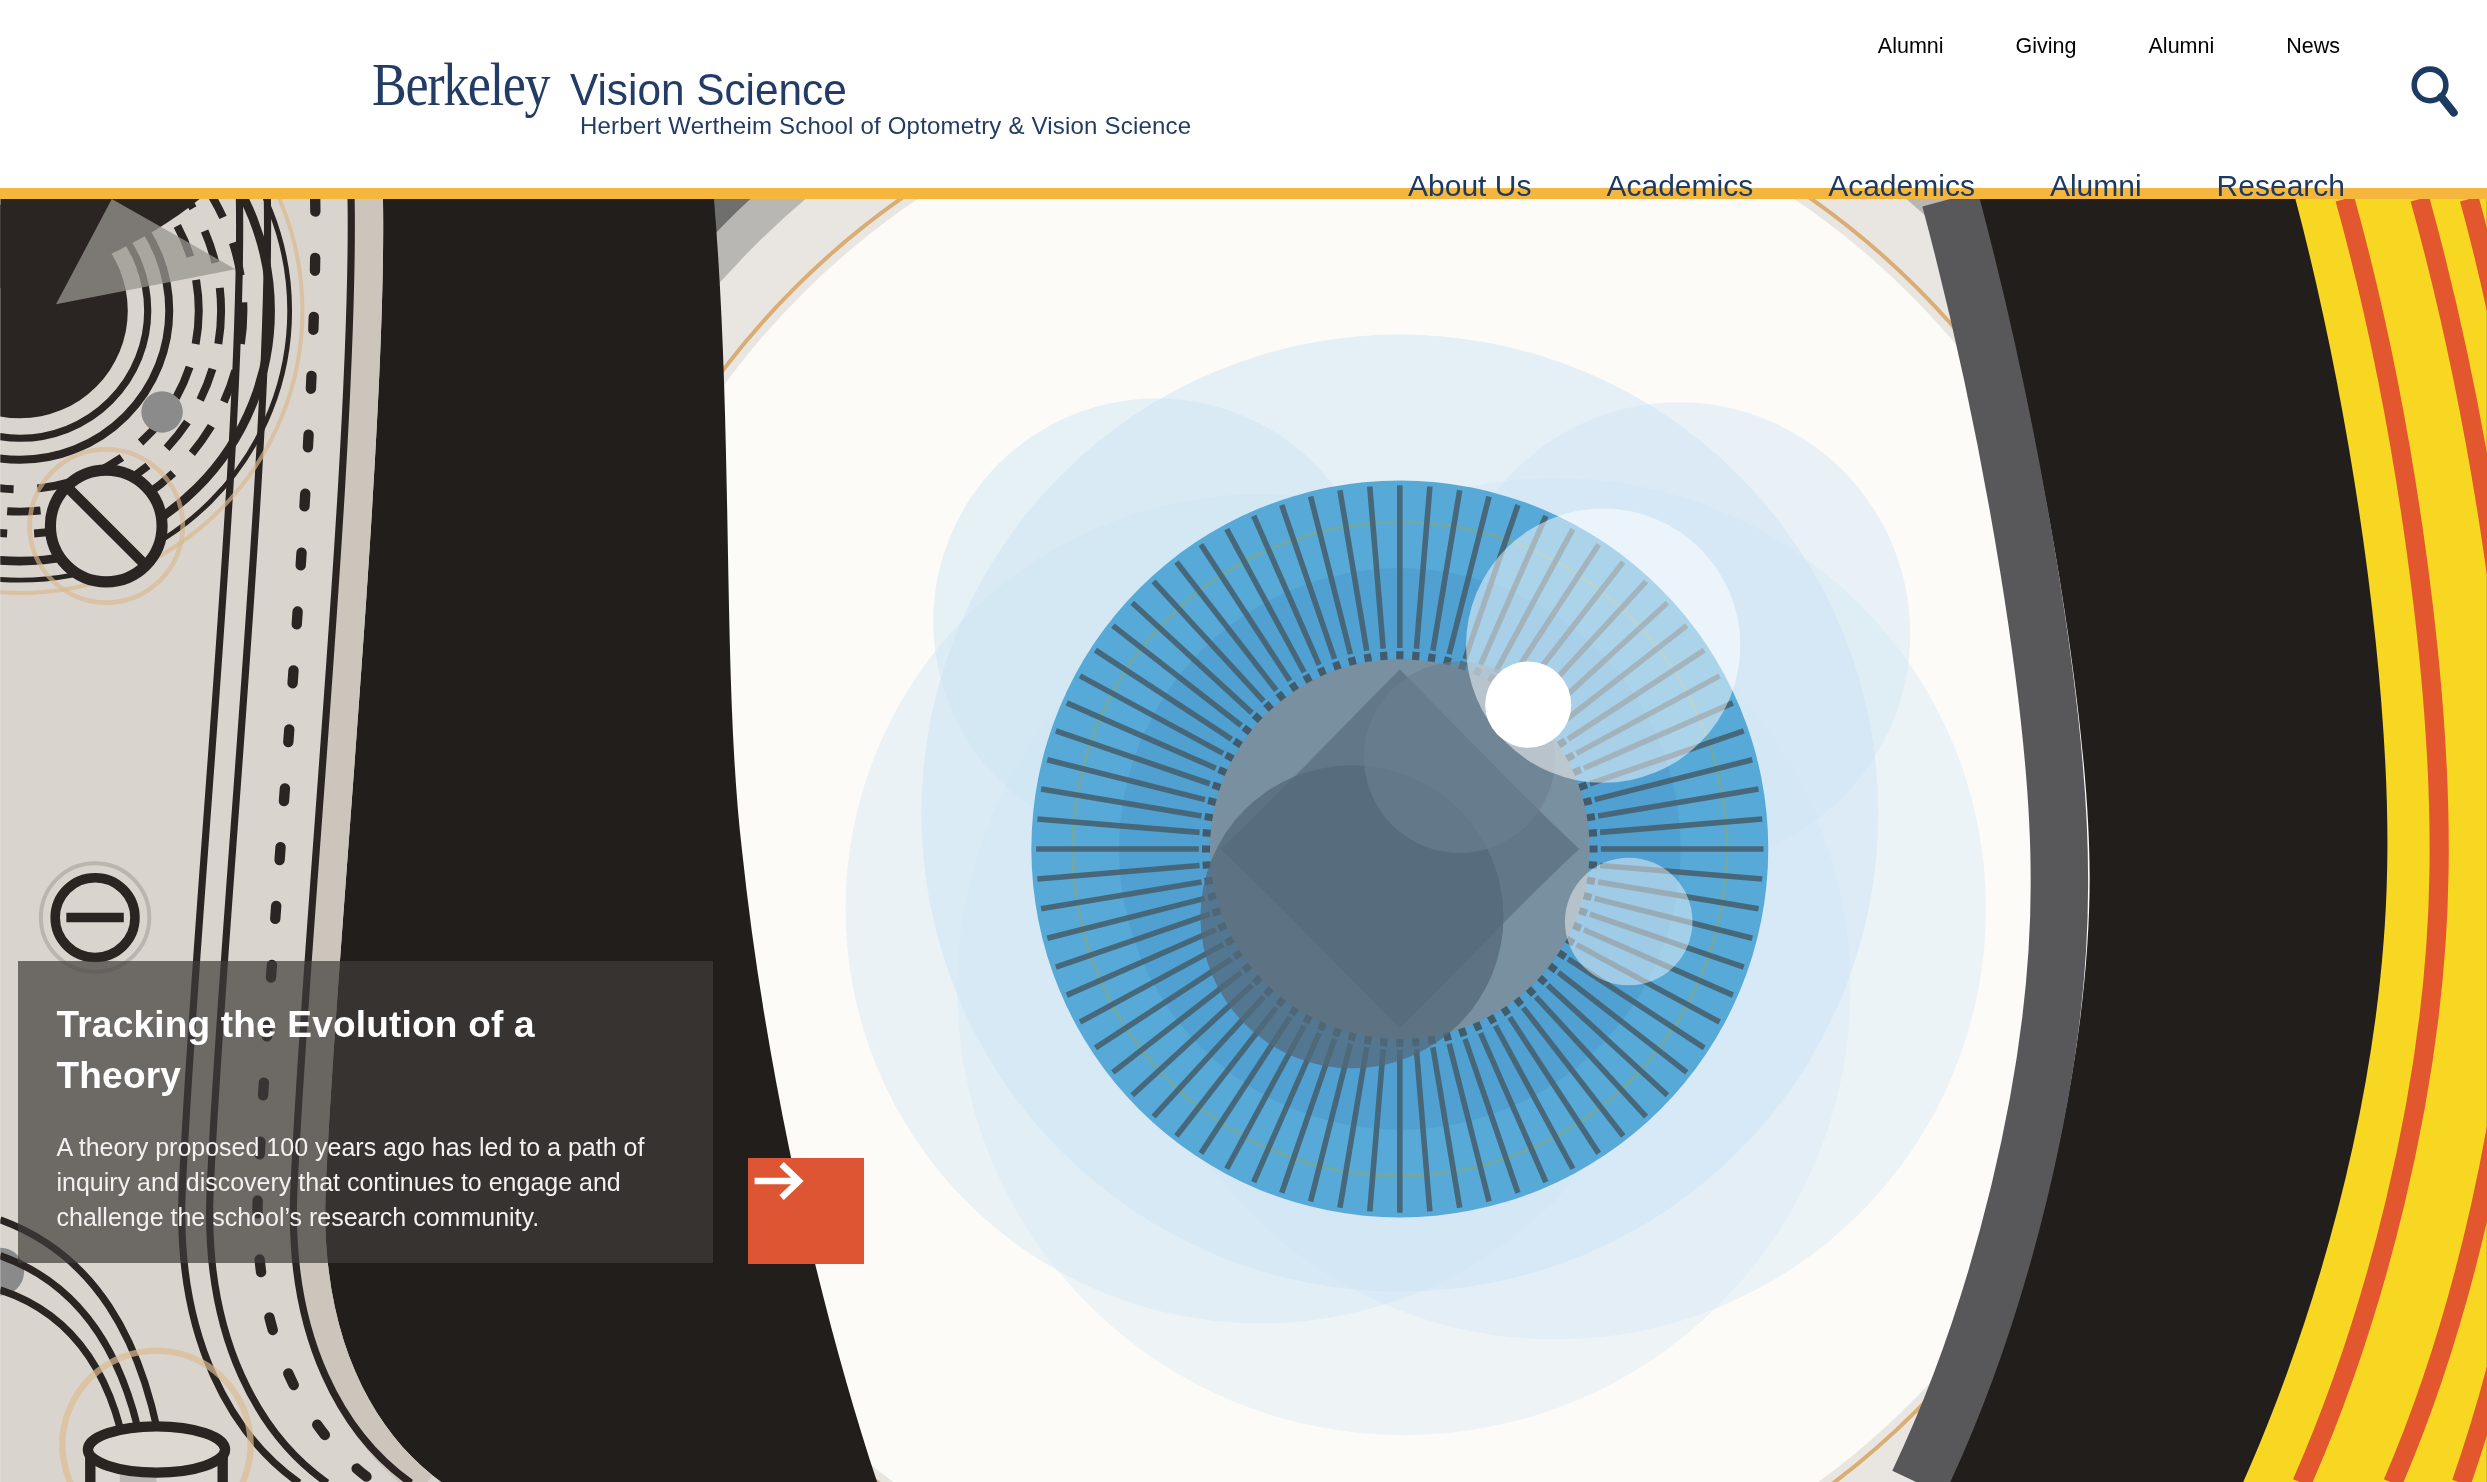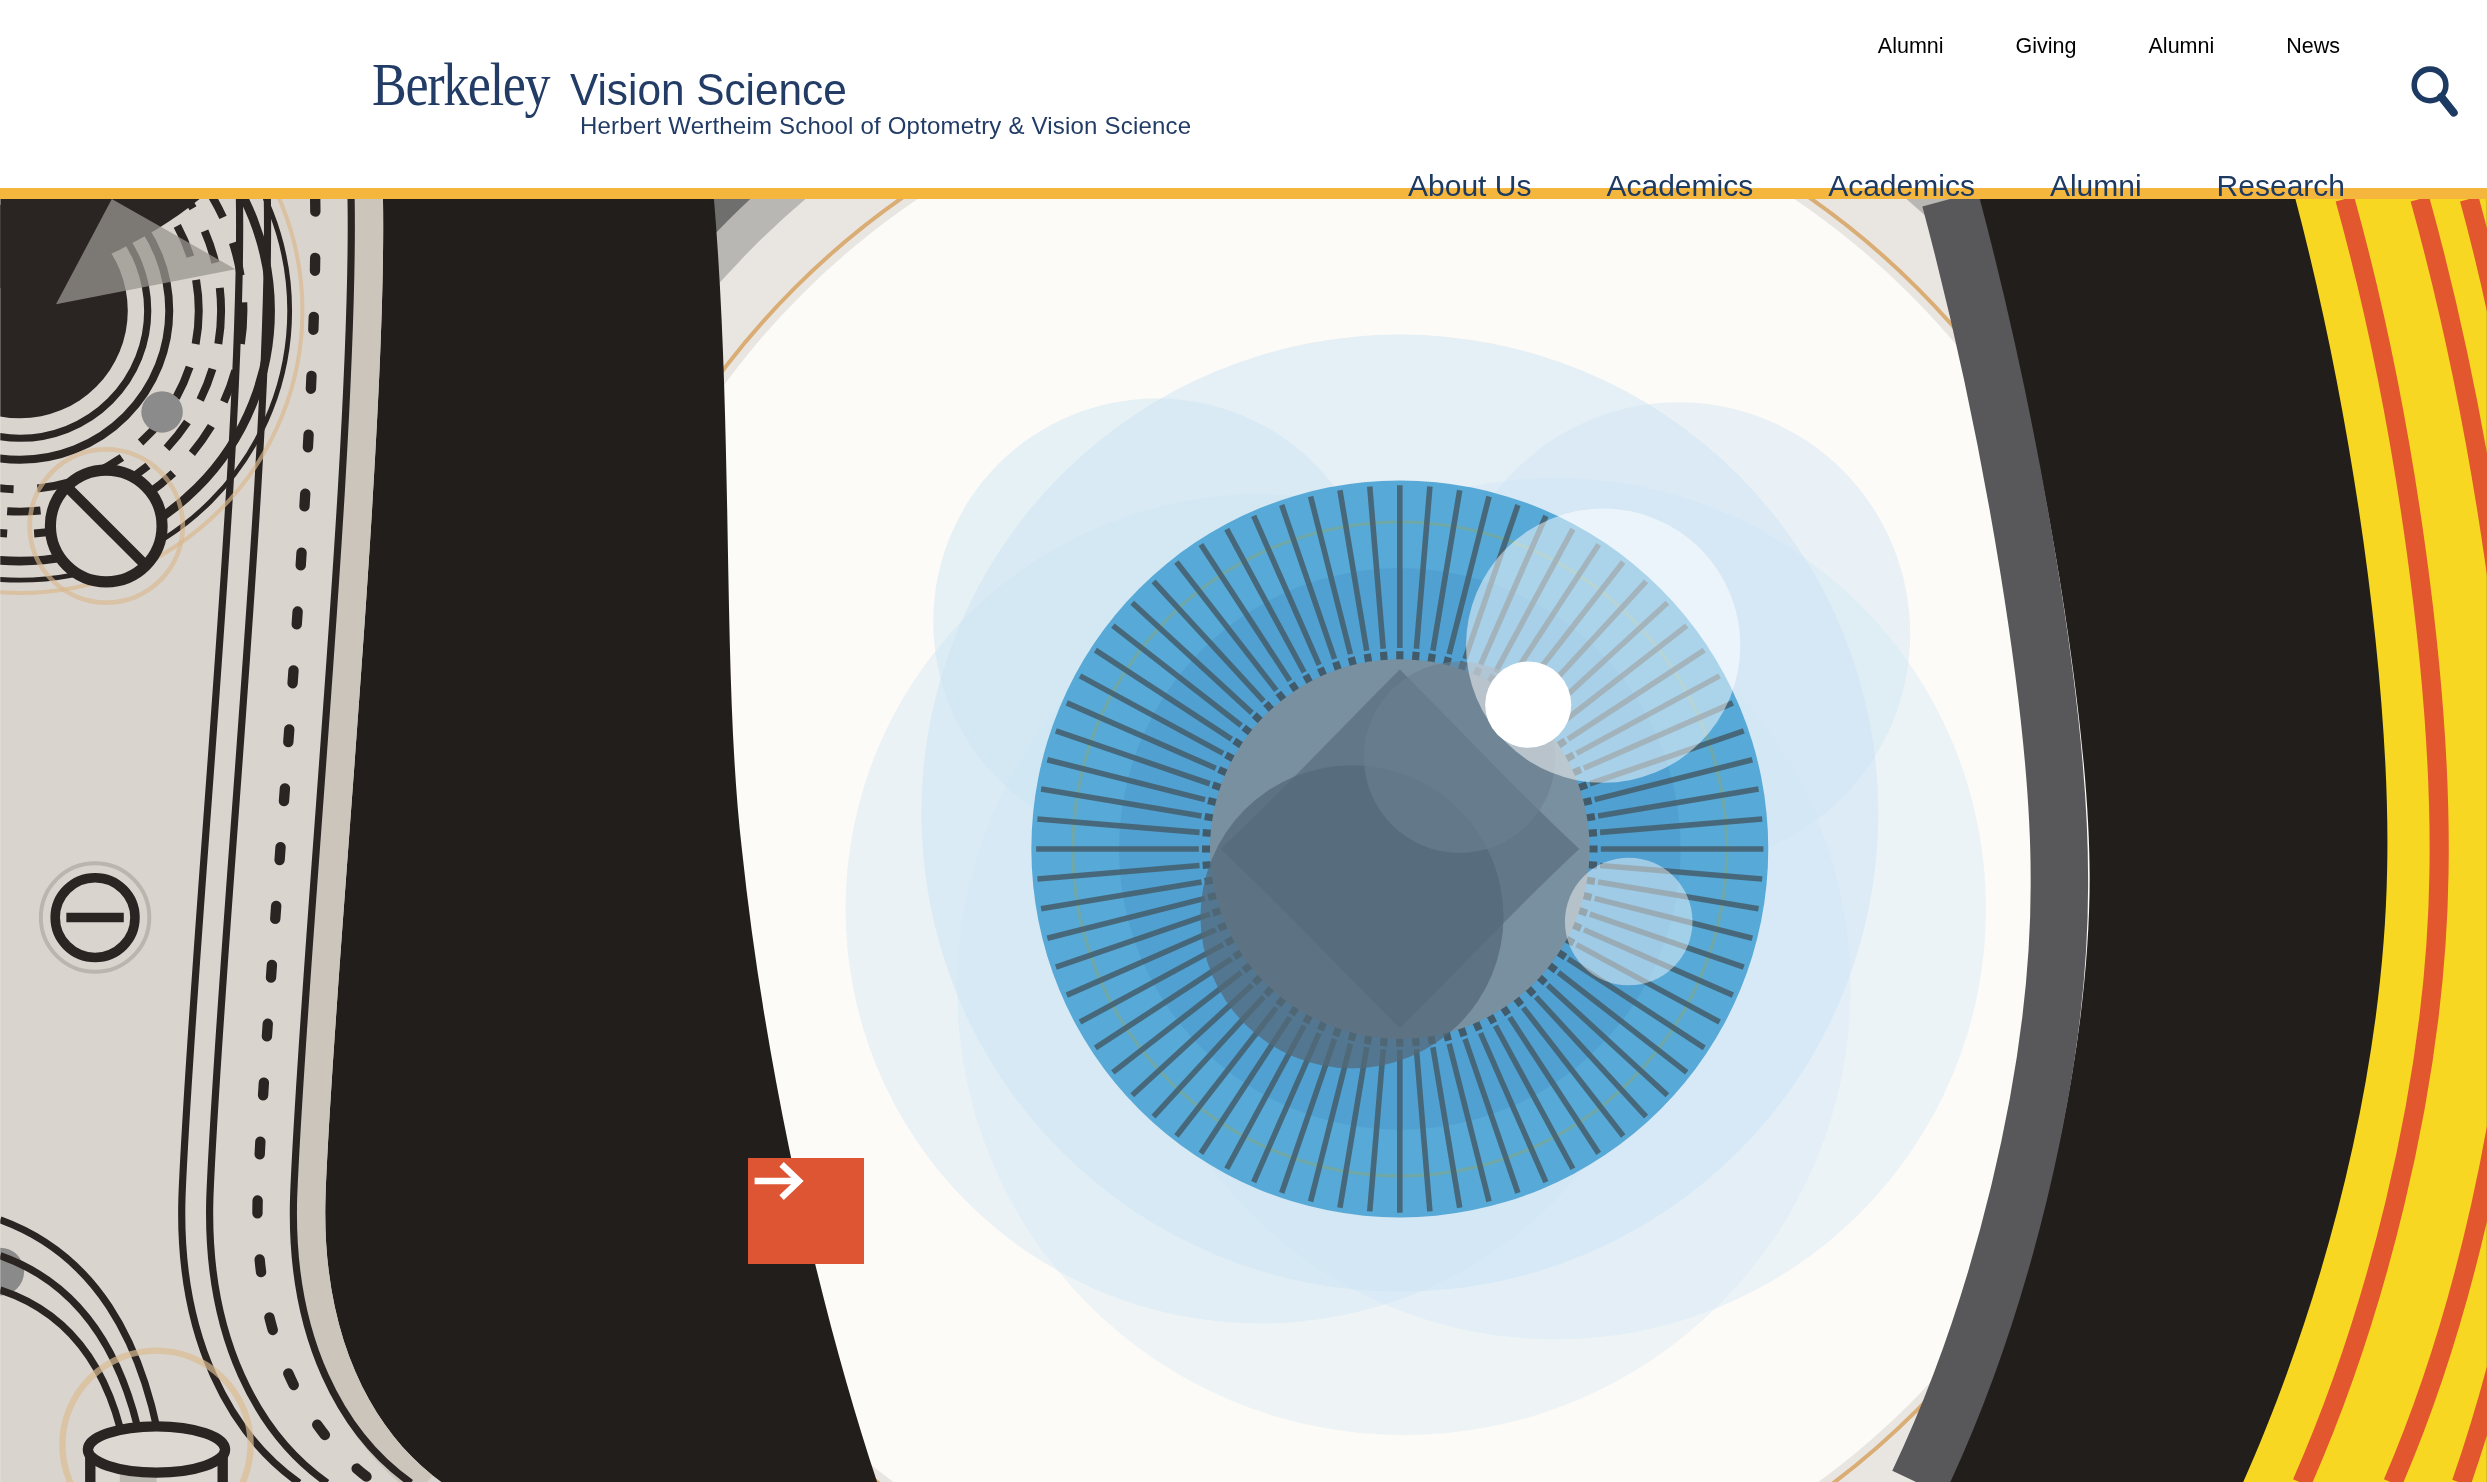--- a/index.html
+++ b/index.html
@@ -331,20 +331,24 @@
       <circle cx="1755" cy="815" r="238" fill="#78909f"></circle>
       <path d="M1755,590 C1830,665 1900,740 1980,815 C1900,890 1830,965 1755,1040 C1680,965 1610,890 1530,815 C1610,740 1680,665 1755,590 Z" fill="#5f7685" opacity=".9"></path>
       <circle cx="1695" cy="900" r="190" fill="#546a79" opacity=".75"></circle>
       <circle cx="1830" cy="700" r="120" fill="#6a8191" opacity=".6"></circle>
       <circle cx="1916" cy="634" r="54" fill="#ffffff"></circle>
       <circle cx="2010" cy="560" r="172" fill="#ffffff" opacity=".5"></circle>
       <circle cx="2042" cy="906" r="80" fill="#ffffff" opacity=".45"></circle>
     </g>
   </svg>
 
+  <article class="hero-card">
+    <h2>Tracking the Evolution of a Theory</h2>
+    <p>A theory proposed 100 years ago has led to a path of inquiry and discovery that continues to engage and challenge the school’s research community.</p>
+  </article>
 
   <button class="hero-cta" aria-label="Read story">
     <span>
       <svg width="64" height="46" viewBox="0 0 80 58">
         <line x1="8" y1="29" x2="62" y2="29" stroke="#ffffff" stroke-width="8"></line>
         <polyline points="42,8 64,29 42,50" fill="none" stroke="#ffffff" stroke-width="8"></polyline>
       </svg>
     </span>
   </button>
 </section>

